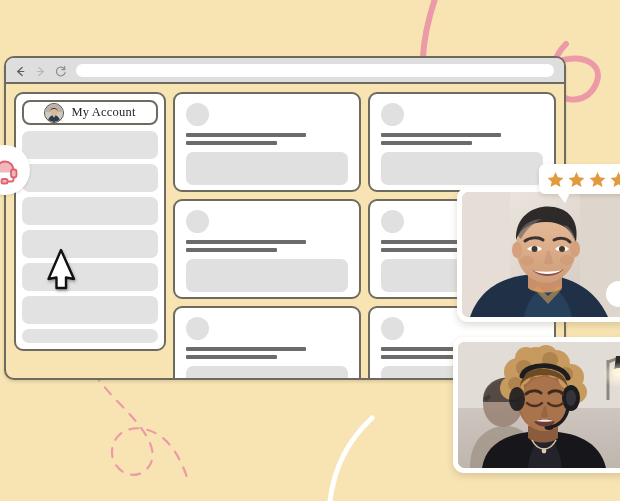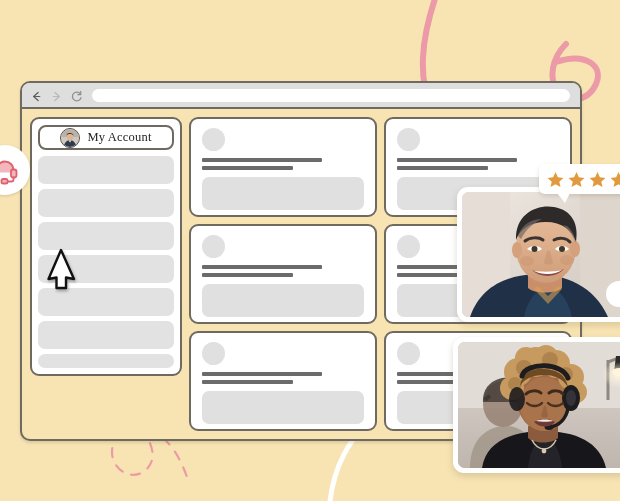--- a/index.html
+++ b/index.html
@@ -30,32 +30,31 @@
     width: 620px;
     height: 501px;
     pointer-events: none;
   }
   .decor-top { z-index: 1; }
   .decor-under { z-index: 0; }
 
   
   #browser-window {
     position: absolute;
-    left: 20px;
+    left: 4px;
     top: 56px;
     width: 562px;
-    height: 360px;
+    height: 324px;
     background: #f8e4b2;
     border: 2px solid #6f6a60;
     border-radius: 10px;
     box-sizing: border-box;
     overflow: hidden;
     z-index: 3;
     box-shadow: 0 2px 3px rgba(90,80,60,.18);
-    margin-top: 25px;
   }
   #browser-toolbar {
     position: absolute;
     left: 0; top: 0;
     width: 100%;
     height: 26px;
     background: #dedede;
     border-bottom: 2px solid #6f6a60;
     box-sizing: border-box;
     display: flex;

